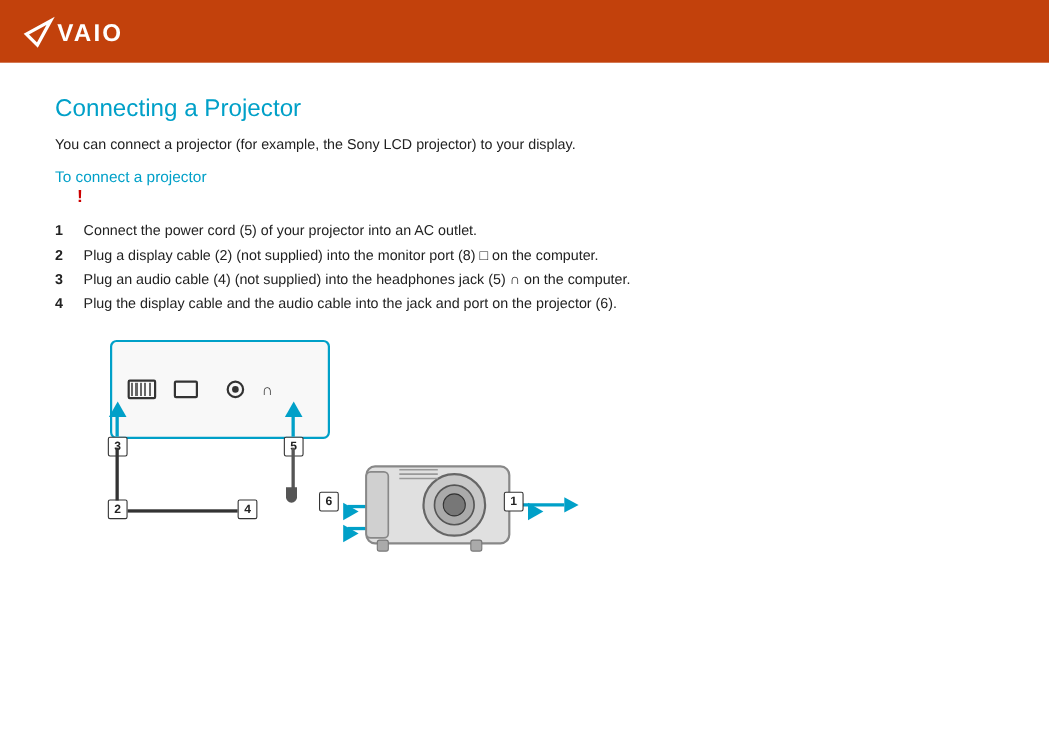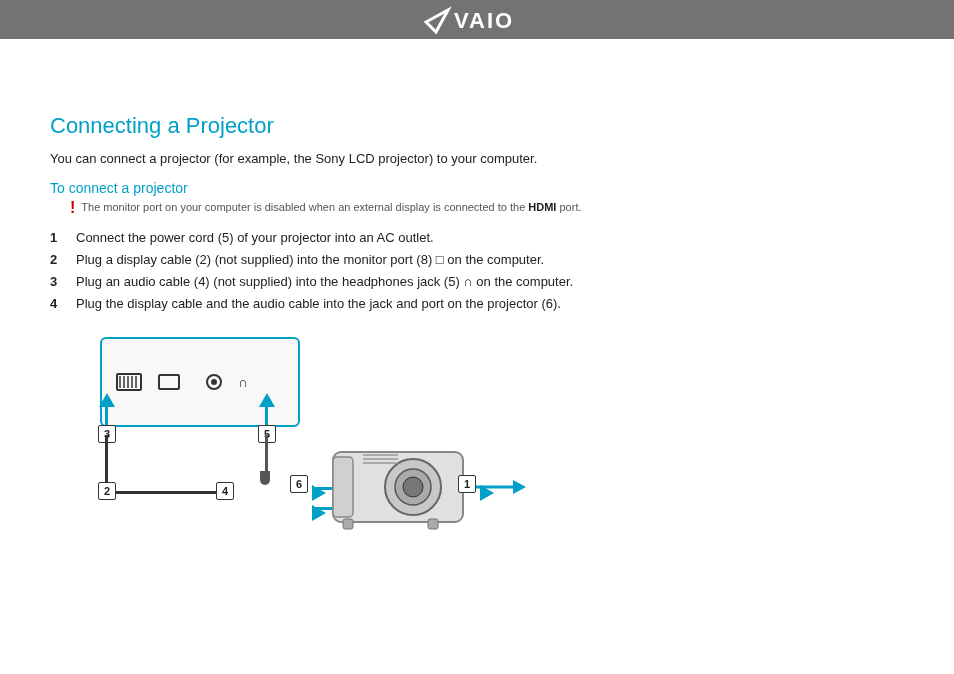--- a/index.html
+++ b/index.html
@@ -6,25 +6,25 @@
     body {
       width: 954px;
       height: 674px;
       font-family: Arial, sans-serif;
       background: #fff;
       overflow: hidden;
     }
 
     
     .header {
-      background: #737373;
-      height: 39px;
-      display: flex;
-      align-items: center;
-      justify-content: center;
+      background: #c2410c;
+      height: 57px;
+      display: flex;
+      align-items: center;
+      justify-content: flex-start;
       padding: 0 20px;
     }
     .header-logo {
       display: flex;
       align-items: center;
     }
     
     .header-right {
       text-align: right;
       color: #fff;
@@ -43,21 +43,20 @@
     
     .content {
       padding: 28px 50px 20px 50px;
     }
 
     .page-title {
       font-size: 22px;
       color: #00a0c8;
       margin-bottom: 12px;
       font-weight: normal;
-      margin-top: 46px;
     }
 
     .intro-text {
       font-size: 13px;
       color: #222;
       margin-bottom: 14px;
     }
 
     .sub-title {
       font-size: 14px;
@@ -241,29 +240,26 @@
 
       <text x="32" y="26" font-family="Arial" font-size="22" font-weight="bold" fill="white" letter-spacing="2">VAIO</text>
     </svg>
   </div>
 </div>
 
 <div class="content">
 
   <h1 class="page-title">Connecting a Projector</h1>
 
-  <p class="intro-text">You can connect a projector (for example, the Sony LCD projector) to your computer.</p>
+  <p class="intro-text">You can connect a projector (for example, the Sony LCD projector) to your display.</p>
 
   <p class="sub-title">To connect a projector</p>
 
   <div class="note-block">
     <span class="note-exclamation">!</span>
-    <span class="note-text">
-      <span>The monitor port on your computer is disabled when an external display is connected to the </span><strong>HDMI</strong><span> port.</span>
-    </span>
   </div>
 
   <ol class="steps">
     <li>
       <span class="step-num">1</span>
       <span class="step-text">Connect the power cord (5) of your projector into an AC outlet.</span>
     </li>
     <li>
       <span class="step-num">2</span>
       <span class="step-text">Plug a display cable (2) (not supplied) into the monitor port (8) □ on the computer.</span>

